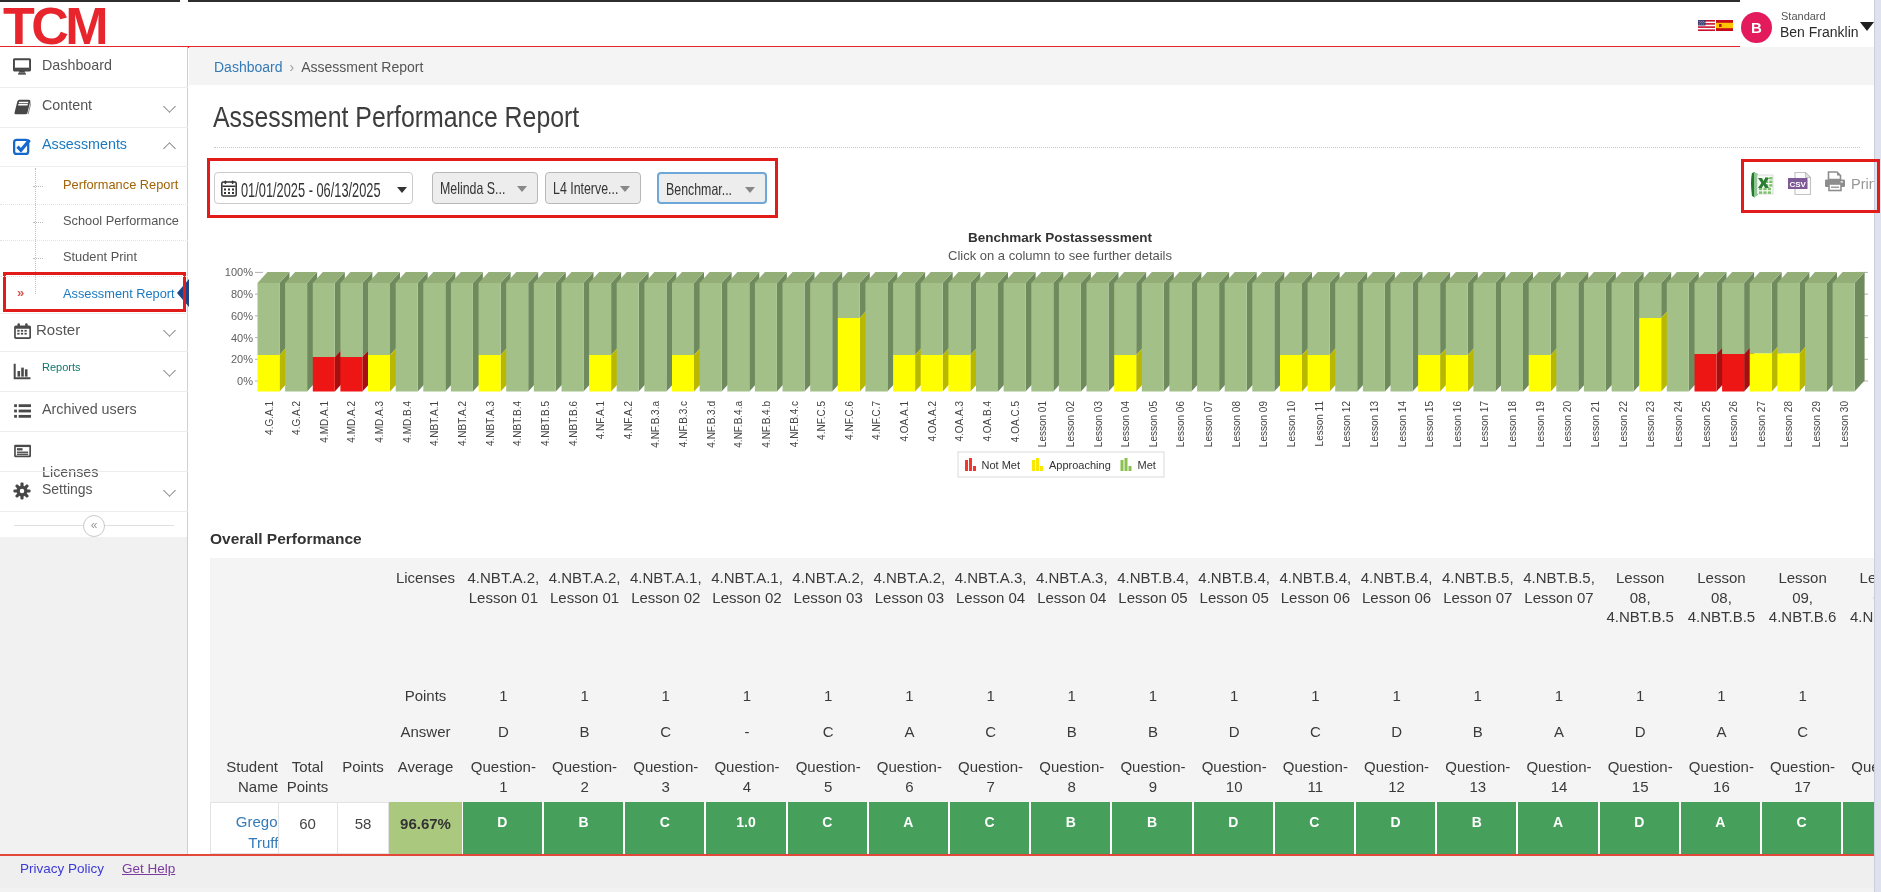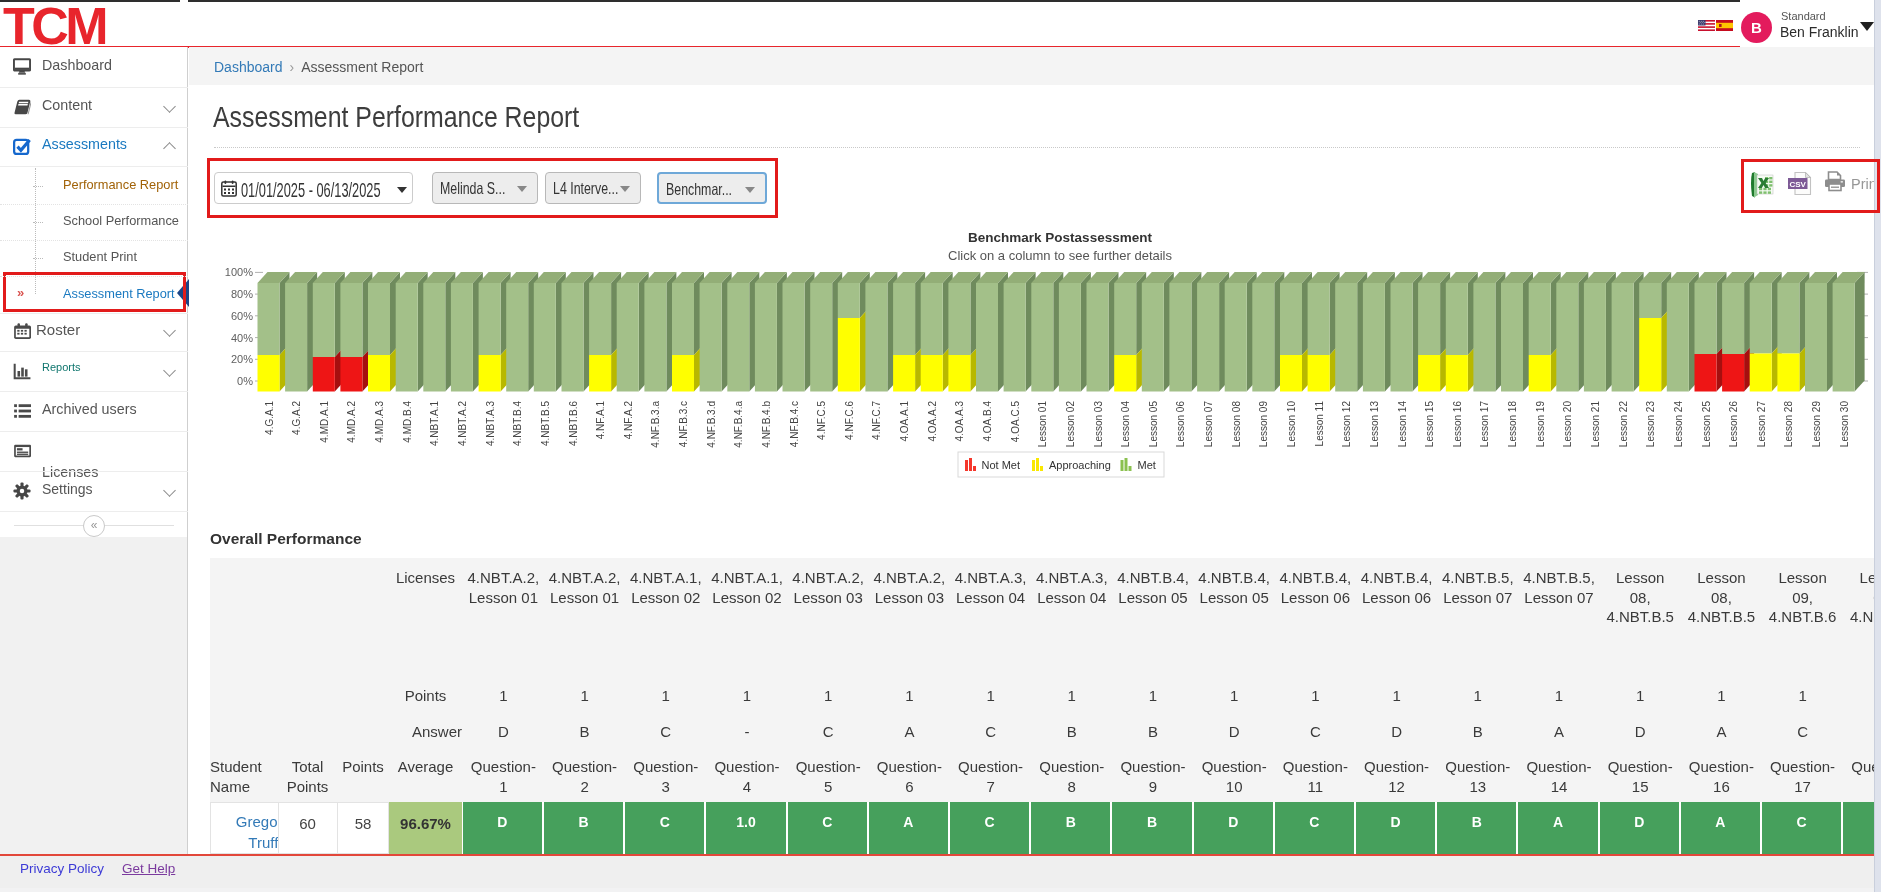--- a/index.html
+++ b/index.html
@@ -571,40 +571,40 @@
 <div style="position:absolute;left:902.4000000000001px;top:128.0px;width:81.2px;font-size:15px;color:#3a3a3a;line-height:19.5px;text-align:center">1</div>
 <div style="position:absolute;left:983.6000000000001px;top:128.0px;width:81.2px;font-size:15px;color:#3a3a3a;line-height:19.5px;text-align:center">1</div>
 <div style="position:absolute;left:1064.8px;top:128.0px;width:81.2px;font-size:15px;color:#3a3a3a;line-height:19.5px;text-align:center">1</div>
 <div style="position:absolute;left:1146.0px;top:128.0px;width:81.2px;font-size:15px;color:#3a3a3a;line-height:19.5px;text-align:center">1</div>
 <div style="position:absolute;left:1227.2px;top:128.0px;width:81.2px;font-size:15px;color:#3a3a3a;line-height:19.5px;text-align:center">1</div>
 <div style="position:absolute;left:1308.4px;top:128.0px;width:81.2px;font-size:15px;color:#3a3a3a;line-height:19.5px;text-align:center">1</div>
 <div style="position:absolute;left:1389.6px;top:128.0px;width:81.2px;font-size:15px;color:#3a3a3a;line-height:19.5px;text-align:center">1</div>
 <div style="position:absolute;left:1470.8px;top:128.0px;width:81.2px;font-size:15px;color:#3a3a3a;line-height:19.5px;text-align:center">1</div>
 <div style="position:absolute;left:1552.0px;top:128.0px;width:81.2px;font-size:15px;color:#3a3a3a;line-height:19.5px;text-align:center">1</div>
 <div style="position:absolute;left:1633.2px;top:128.0px;width:81.2px;font-size:15px;color:#3a3a3a;line-height:19.5px;text-align:center">1</div>
-<div style="position:absolute;left:179px;top:164.0px;width:73px;font-size:15px;color:#3a3a3a;line-height:19.5px;text-align:right">Answer</div>
+<div style="position:absolute;left:179px;top:164.0px;width:73px;font-size:15px;color:#3a3a3a;line-height:19.5px;text-align:center">Answer</div>
 <div style="position:absolute;left:252.8px;top:164.0px;width:81.2px;font-size:15px;color:#3a3a3a;line-height:19.5px;text-align:center">D</div>
 <div style="position:absolute;left:334.0px;top:164.0px;width:81.2px;font-size:15px;color:#3a3a3a;line-height:19.5px;text-align:center">B</div>
 <div style="position:absolute;left:415.20000000000005px;top:164.0px;width:81.2px;font-size:15px;color:#3a3a3a;line-height:19.5px;text-align:center">C</div>
 <div style="position:absolute;left:496.40000000000003px;top:164.0px;width:81.2px;font-size:15px;color:#3a3a3a;line-height:19.5px;text-align:center">-</div>
 <div style="position:absolute;left:577.6px;top:164.0px;width:81.2px;font-size:15px;color:#3a3a3a;line-height:19.5px;text-align:center">C</div>
 <div style="position:absolute;left:658.8px;top:164.0px;width:81.2px;font-size:15px;color:#3a3a3a;line-height:19.5px;text-align:center">A</div>
 <div style="position:absolute;left:740.0px;top:164.0px;width:81.2px;font-size:15px;color:#3a3a3a;line-height:19.5px;text-align:center">C</div>
 <div style="position:absolute;left:821.2px;top:164.0px;width:81.2px;font-size:15px;color:#3a3a3a;line-height:19.5px;text-align:center">B</div>
 <div style="position:absolute;left:902.4000000000001px;top:164.0px;width:81.2px;font-size:15px;color:#3a3a3a;line-height:19.5px;text-align:center">B</div>
 <div style="position:absolute;left:983.6000000000001px;top:164.0px;width:81.2px;font-size:15px;color:#3a3a3a;line-height:19.5px;text-align:center">D</div>
 <div style="position:absolute;left:1064.8px;top:164.0px;width:81.2px;font-size:15px;color:#3a3a3a;line-height:19.5px;text-align:center">C</div>
 <div style="position:absolute;left:1146.0px;top:164.0px;width:81.2px;font-size:15px;color:#3a3a3a;line-height:19.5px;text-align:center">D</div>
 <div style="position:absolute;left:1227.2px;top:164.0px;width:81.2px;font-size:15px;color:#3a3a3a;line-height:19.5px;text-align:center">B</div>
 <div style="position:absolute;left:1308.4px;top:164.0px;width:81.2px;font-size:15px;color:#3a3a3a;line-height:19.5px;text-align:center">A</div>
 <div style="position:absolute;left:1389.6px;top:164.0px;width:81.2px;font-size:15px;color:#3a3a3a;line-height:19.5px;text-align:center">D</div>
 <div style="position:absolute;left:1470.8px;top:164.0px;width:81.2px;font-size:15px;color:#3a3a3a;line-height:19.5px;text-align:center">A</div>
 <div style="position:absolute;left:1552.0px;top:164.0px;width:81.2px;font-size:15px;color:#3a3a3a;line-height:19.5px;text-align:center">C</div>
 <div style="position:absolute;left:1633.2px;top:164.0px;width:81.2px;font-size:15px;color:#3a3a3a;line-height:19.5px;text-align:center">C</div>
-<div style="position:absolute;left:0px;top:199.0px;width:68px;font-size:15px;color:#3a3a3a;line-height:19.5px;text-align:left">Student<br>Name</div>
+<div style="position:absolute;left:0px;top:199.0px;width:68px;font-size:15px;color:#3a3a3a;line-height:19.5px;text-align:right">Student<br>Name</div>
 <div style="position:absolute;left:68px;top:199.0px;width:59px;font-size:15px;color:#3a3a3a;line-height:19.5px;text-align:center">Total<br>Points</div>
 <div style="position:absolute;left:127px;top:199.0px;width:52px;font-size:15px;color:#3a3a3a;line-height:19.5px;text-align:center">Points</div>
 <div style="position:absolute;left:179px;top:199.0px;width:73px;font-size:15px;color:#3a3a3a;line-height:19.5px;text-align:center">Average</div>
 <div style="position:absolute;left:252.8px;top:199.0px;width:81.2px;font-size:15px;color:#3a3a3a;line-height:19.5px;text-align:center">Question-<br>1</div>
 <div style="position:absolute;left:334.0px;top:199.0px;width:81.2px;font-size:15px;color:#3a3a3a;line-height:19.5px;text-align:center">Question-<br>2</div>
 <div style="position:absolute;left:415.20000000000005px;top:199.0px;width:81.2px;font-size:15px;color:#3a3a3a;line-height:19.5px;text-align:center">Question-<br>3</div>
 <div style="position:absolute;left:496.40000000000003px;top:199.0px;width:81.2px;font-size:15px;color:#3a3a3a;line-height:19.5px;text-align:center">Question-<br>4</div>
 <div style="position:absolute;left:577.6px;top:199.0px;width:81.2px;font-size:15px;color:#3a3a3a;line-height:19.5px;text-align:center">Question-<br>5</div>
 <div style="position:absolute;left:658.8px;top:199.0px;width:81.2px;font-size:15px;color:#3a3a3a;line-height:19.5px;text-align:center">Question-<br>6</div>
 <div style="position:absolute;left:740.0px;top:199.0px;width:81.2px;font-size:15px;color:#3a3a3a;line-height:19.5px;text-align:center">Question-<br>7</div>

